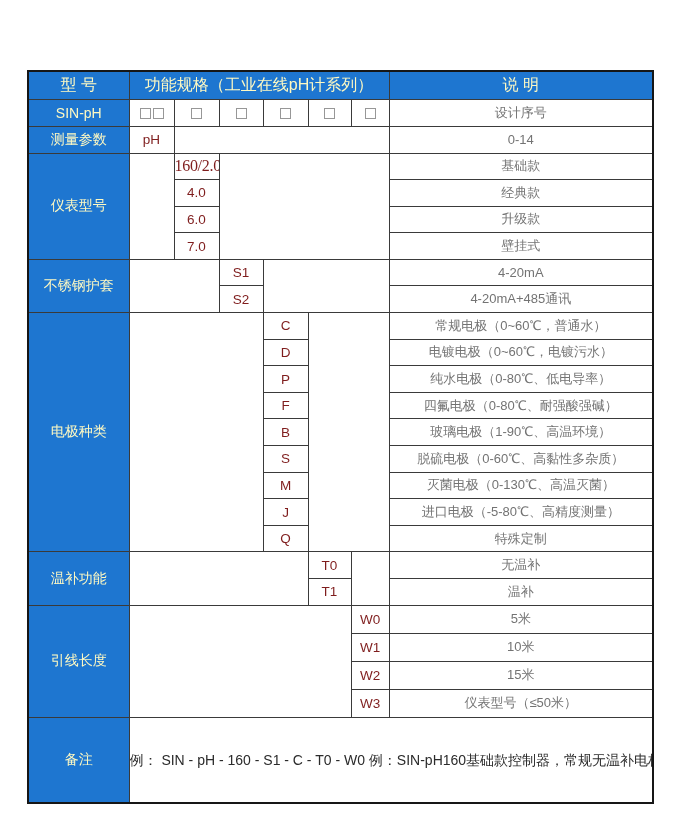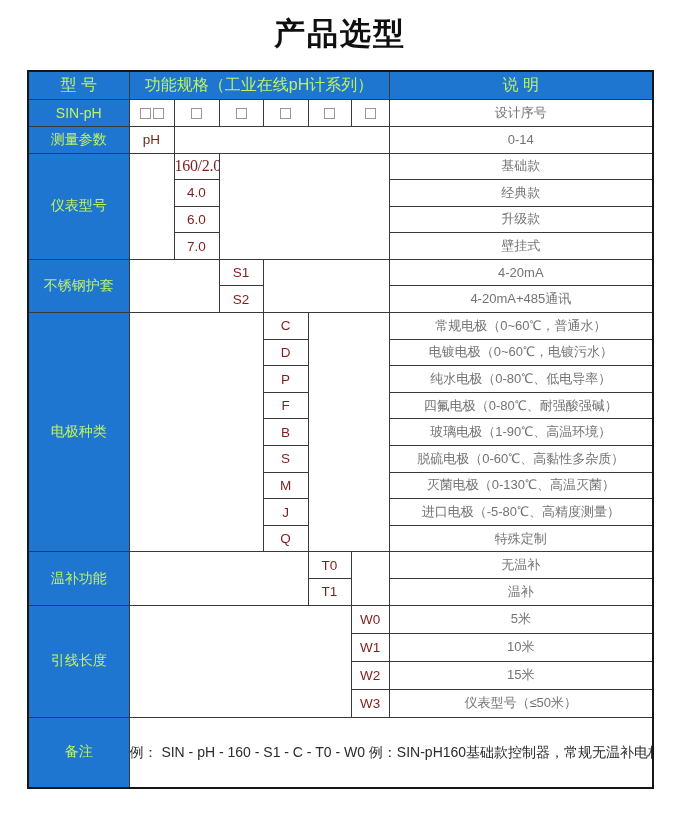--- a/index.html
+++ b/index.html
@@ -18,43 +18,42 @@
   }
   table.sel td, table.sel th{
     border:1px solid #3a3a3a;padding:0;margin:0;
     text-align:center;vertical-align:middle;overflow:hidden;white-space:nowrap;
     font-weight:400;
   }
   tr.rh-head{height:28px;}
   tr.rh-a{height:27px;}
   tr.rh-b{height:26.6px;}
   tr.rh-c{height:28px;}
-  tr.rh-remark{height:71px;}
+  tr.rh-remark{height:86px;}
   .blue{
-    background:var(--header-blue,#1e76d0);color:#bef264;font-size:14px;
+    background:var(--header-blue,#1e76d0);color:#fef9c3;font-size:14px;
   }
   th.blue{font-size:16px;font-weight:700;}
   .code{font-size:13.5px;color:#7f1d1d;}
   .serif-small{font-family:"Liberation Serif", serif;font-size:16px;letter-spacing:-0.3px;}
   .desc{font-size:13px;color:#737373;}
   .cb{
     display:inline-block;width:11px;height:11px;
     border:1px solid #979797;background:#fff;vertical-align:middle;
     margin:0 1px;box-sizing:border-box;
   }
   td.remark-cell{
     text-align:left;white-space:normal;padding:6px 14px 6px 13px;
     font-size:14px;line-height:26px;color:#2b2b2b;
   }
 </style>
 </head>
 <body>
 
 <div class="page">
-  <div class="title">产品选型</div>
 
   <table class="sel">
     <colgroup>
       <col style="width:101px">
       <col style="width:45px">
       <col style="width:45px">
       <col style="width:44px">
       <col style="width:45px">
       <col style="width:43px">
       <col style="width:38px">

